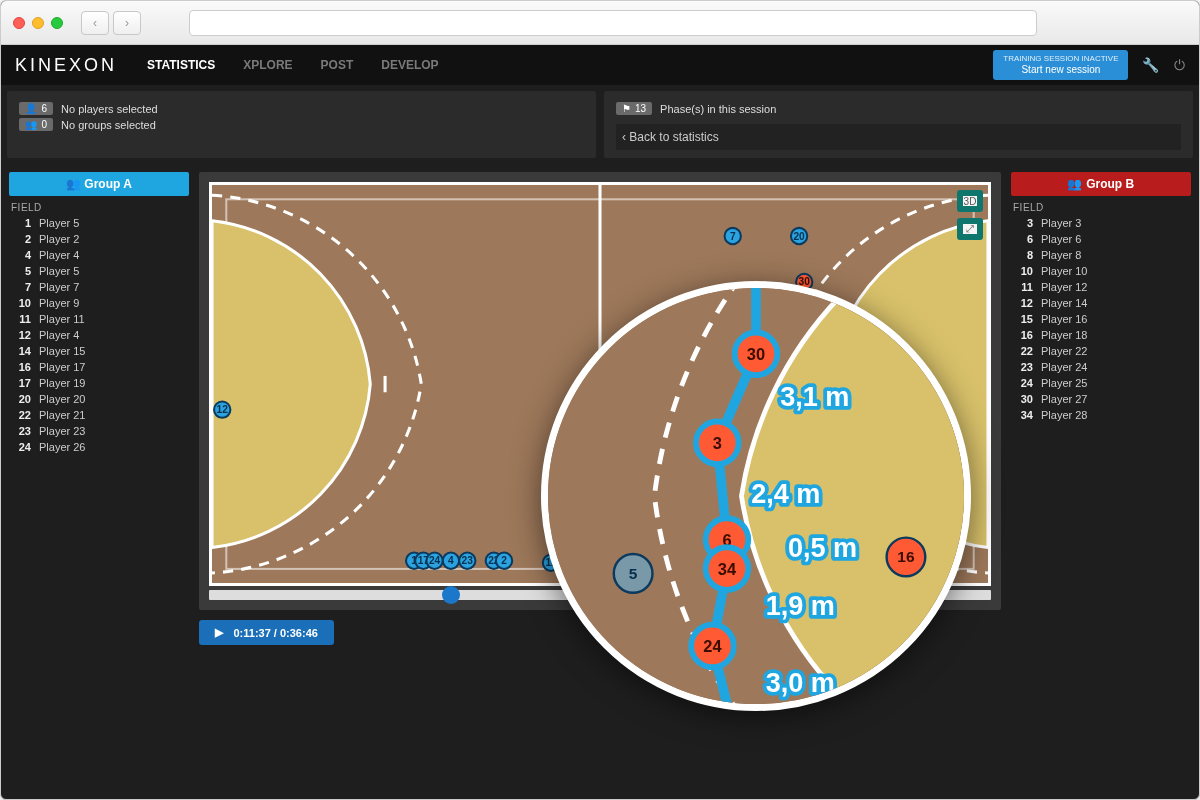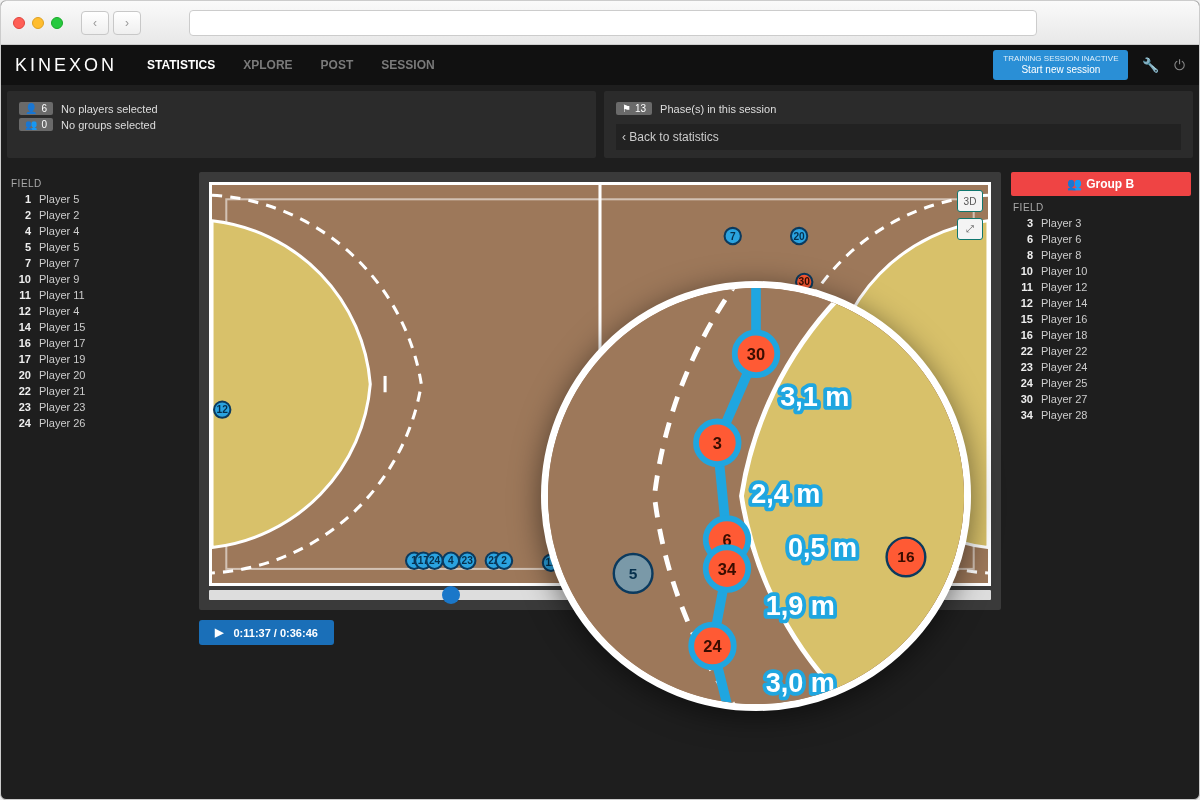--- a/index.html
+++ b/index.html
@@ -27,29 +27,29 @@
   .panel{background:#2b2b2b;border-radius:2px;padding:8px 12px;color:#ddd;font-size:11px;}
   .panel.left{flex:1;}
   .panel.right{flex:1;display:flex;flex-direction:column;gap:6px;}
   .sel-line{display:flex;align-items:center;gap:8px;margin:3px 0;}
   .badge{background:#6a6a6a;color:#fff;padding:1px 6px;border-radius:2px;font-size:10px;display:flex;align-items:center;gap:4px;}
   .backlink{background:#222;text-align:left;padding:6px;color:#ccc;font-size:12px;}
   .main{display:flex;gap:10px;padding:8px;}
   .side{width:180px;}
   .ghead{padding:5px;text-align:center;color:#fff;font-weight:600;font-size:12px;border-radius:2px;}
   .ghead.a{background:#1fa6e0;}
-  .ghead.b{background:#ef4444;}
+  .ghead.b{background:#b91c1c;}
   .flabel{font-size:10px;color:#aaa;margin:6px 0 2px 2px;letter-spacing:.5px;}
   .plist{list-style:none;}
   .plist li{display:flex;gap:8px;padding:2px 2px;font-size:11px;color:#ccc;cursor:pointer;}
   .plist li .num{width:20px;text-align:right;font-weight:600;color:#eee;}
   .center{flex:1;position:relative;}
   .court-wrap{background:#3a3a3a;padding:10px;border-radius:2px;position:relative;}
   svg.court{display:block;width:100%;height:auto;background:#9d785a;border:3px solid #fff;}
-  .cbtn{position:absolute;right:18px;width:26px;height:22px;background:#f4f4f4;border:1px solid #0f766e;border-radius:3px;color:#555;font-size:10px;display:flex;align-items:center;justify-content:center;cursor:pointer;}
+  .cbtn{position:absolute;right:18px;width:26px;height:22px;background:#f4f4f4;border:6px solid #0f766e;border-radius:3px;color:#555;font-size:10px;display:flex;align-items:center;justify-content:center;cursor:pointer;}
   .timeline{margin-top:4px;height:10px;background:#ddd;position:relative;border-radius:1px;}
   .timeline .knob{position:absolute;top:-4px;width:18px;height:18px;border-radius:50%;background:#1a77c9;}
   .playbar{margin-top:10px;background:#1a6fb8;color:#fff;display:inline-flex;align-items:center;gap:10px;padding:6px 16px;border-radius:3px;font-size:11px;font-weight:600;}
   .mag{position:absolute;width:430px;height:430px;border-radius:50%;border:7px solid #fff;box-shadow:0 6px 30px rgba(0,0,0,0.5);overflow:hidden;left:540px;top:280px;background:#9d785a;}
   .mag svg{width:100%;height:100%;}
   .dist-label{font:700 28px Arial;fill:#fff;stroke:#1fa6e0;stroke-width:8px;paint-order:stroke fill;stroke-linejoin:round;}
   .chip{stroke:#0b3a5e;stroke-width:2;}
   .chip.blue{fill:#2aa3e0;}
   .chip.red{fill:#ff5a34;}
   .chip-t{font:700 10px Arial;fill:#06304d;text-anchor:middle;dominant-baseline:central;}
@@ -74,21 +74,21 @@
     </div>
     <div class="url"></div>
   </div>
 
   <div class="appbar">
     <div class="logo"><span>KINEXON</span></div>
     <div class="appnav">
       <span class="active">STATISTICS</span>
       <span>XPLORE</span>
       <span>POST</span>
-      <span>SESSION</span>
+      <span>DEVELOP</span>
     </div>
     <div class="right">
       <div class="sessbtn">
         <span class="t">TRAINING SESSION INACTIVE</span>
         <span>Start new session</span>
       </div>
       <span class="iconbtn">🔧</span>
       <span class="iconbtn">⏻</span>
     </div>
   </div>
@@ -120,20 +120,23 @@
       </div>
       <div class="backlink">
         <span>‹ </span><span>Back to statistics</span>
       </div>
     </div>
   </div>
 
   <div class="main">
 
     <div class="side">
+      <div class="ghead a">
+        <span>👥 </span><span>Group A</span>
+      </div>
       <div class="flabel">FIELD</div>
       <ul class="plist" id="listA">
           <li>
             <span class="num">1</span>
             <span>Player 5</span>
           </li>
           <li>
             <span class="num">2</span>
             <span>Player 2</span>
           </li>

